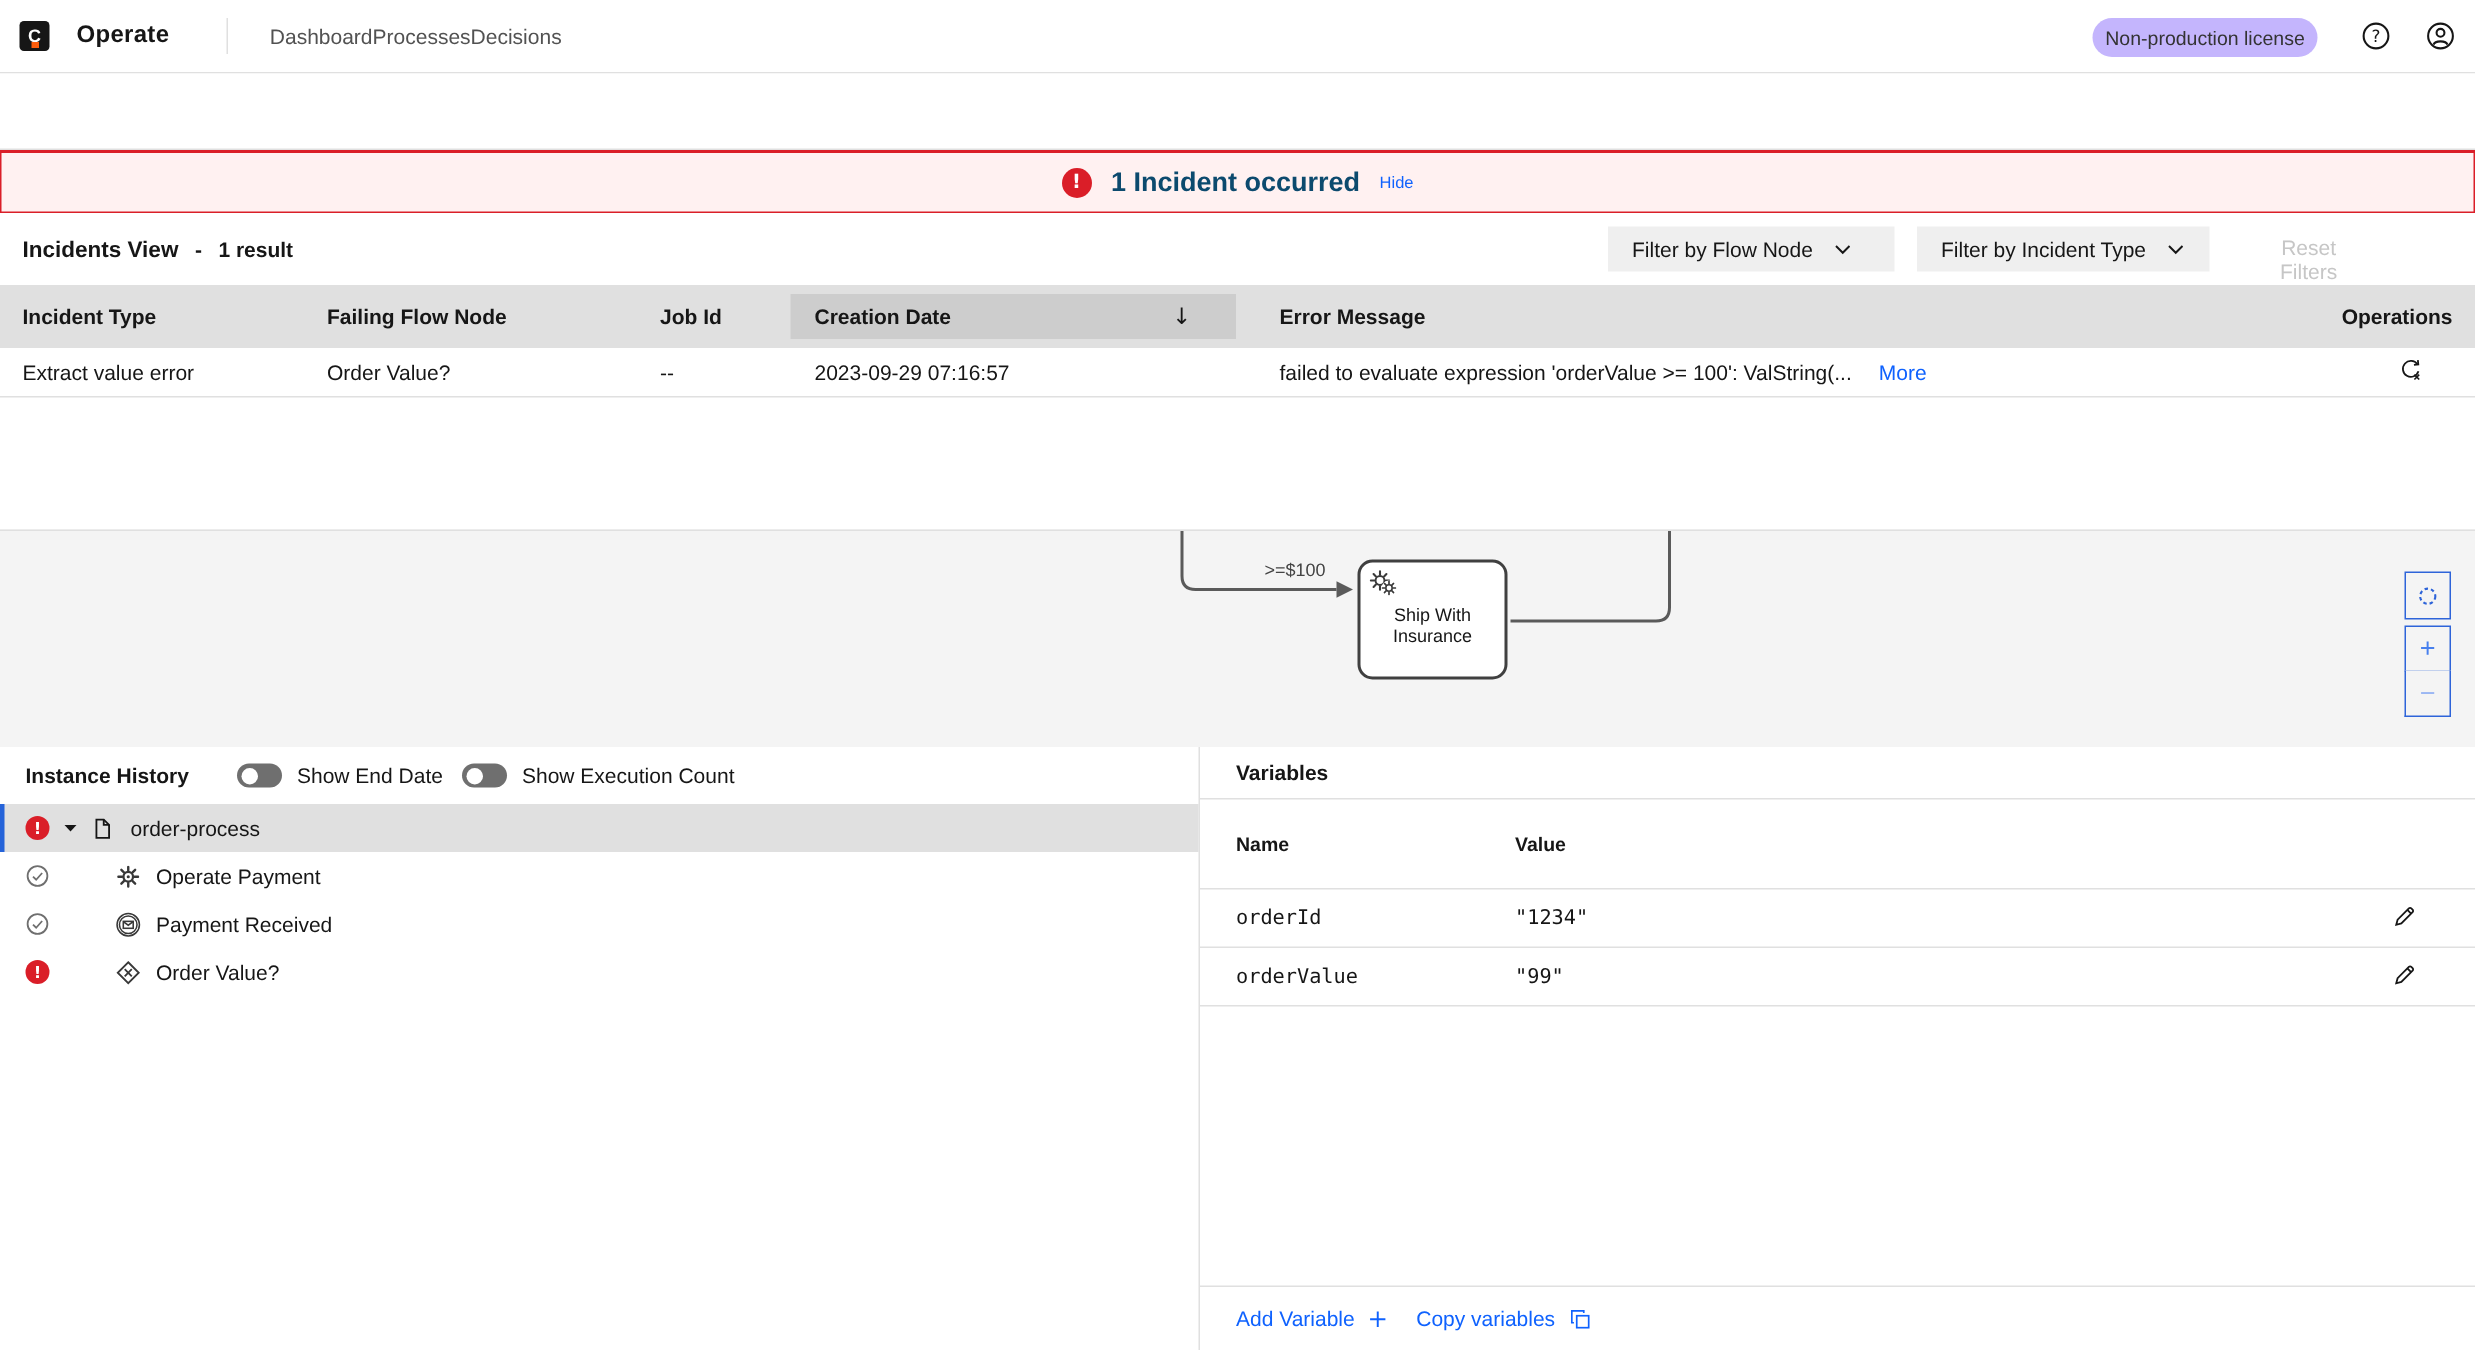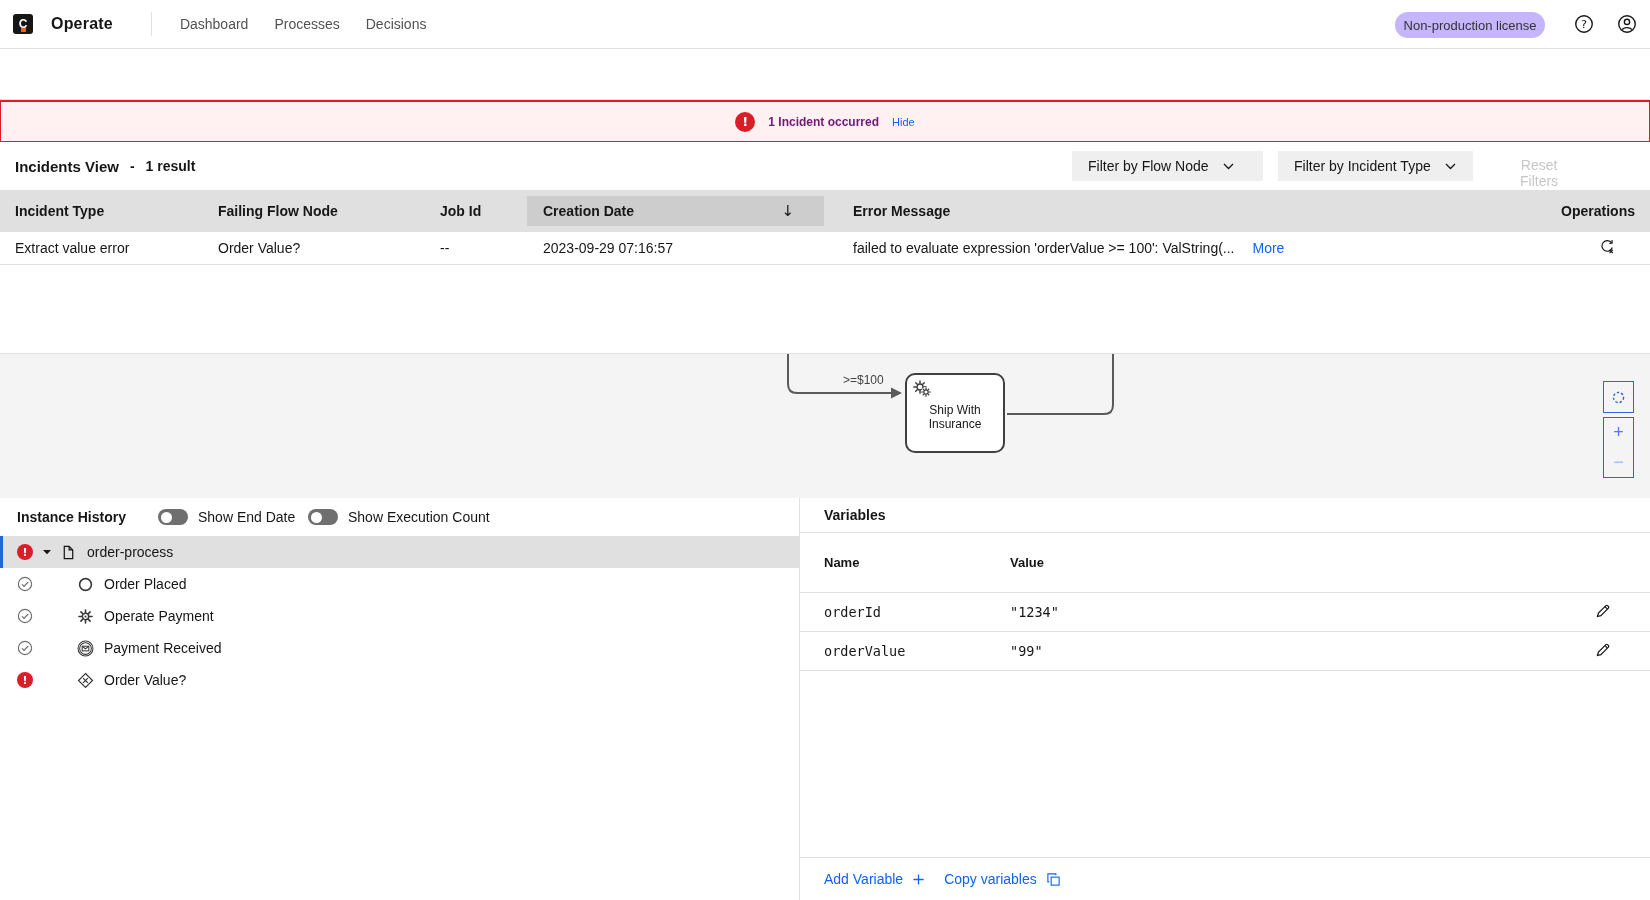--- a/index.html
+++ b/index.html
@@ -8,21 +8,21 @@
 
   
   .topnav { position:absolute; top:0; left:0; width:1650px; height:49px; background:#fff;
             border-bottom:1px solid #e0e0e0; display:flex; align-items:center; padding-left:13px; }
   .logo { position:relative; width:20px; height:20px; background:#161616; border-radius:3px;
           display:flex; align-items:center; justify-content:center; cursor:pointer; }
   .logo span { color:#fff; font-weight:bold; font-size:12px; line-height:1; }
   .logo i { position:absolute; bottom:2px; left:8px; width:5px; height:4px; background:#fc5d0d; }
   .appname { margin-left:18px; font-size:16px; font-weight:bold; letter-spacing:.2px; }
   .nav-divider { width:1px; height:24px; background:#e0e0e0; margin-left:38px; }
-  .navitems { display:flex; margin-left:28px; gap:26px; list-style:none; }
+  .navitems { display:flex; margin-left:28px; list-style:none; }
   .navitems li { font-size:14px; color:#525252; cursor:pointer; }
   .license-pill { position:absolute; left:1395px; top:12px; width:150px; height:26px; border-radius:13px;
                   background:#c4b5fd; color:#333; font-size:13px; display:flex; align-items:center; justify-content:center; }
   .tn-icon { position:absolute; top:14px; width:20px; height:20px; cursor:pointer; }
   .tn-help { left:1574px; } .tn-user { left:1617px; }
 
   
   .metabar { position:absolute; top:49px; left:0; width:1650px; height:51px; background:#fff; border-bottom:1px solid #e0e0e0; }
   .red-dot { display:inline-flex; align-items:center; justify-content:center; background:#da1e28; color:#fff;
              border-radius:50%; font-weight:bold; font-family:"DejaVu Sans",sans-serif; }
@@ -33,21 +33,21 @@
   .meta-field .lbl { font-size:12px; color:#525252; display:block; }
   .meta-field .val { font-size:14px; color:#161616; display:block; margin-top:5px; }
   .meta-field .val.link { color:#0f62fe; cursor:pointer; }
   .mf0{left:55px}.mf1{left:257px}.mf2{left:457px}.mf3{left:673px}.mf4{left:858px}.mf5{left:1115px}.mf6{left:1313px}
   .meta-actions { position:absolute; top:67px; left:1524px; display:flex; gap:20px; }
   .icon-btn { background:none; border:none; cursor:pointer; width:18px; height:18px; padding:0; }
 
   
   .banner { position:absolute; top:100px; left:0; width:1650px; height:42px; background:#fff1f1;
             border:1px solid #da1e28; border-top-width:2px; display:flex; align-items:center; justify-content:center; gap:13px; }
-  .banner .msg { font-size:12px; font-weight:bold; color:#701a75; }
+  .banner .msg { font-size:18px; font-weight:bold; color:#0c4a6e; }
   .banner .hide { font-size:11px; color:#0f62fe; cursor:pointer; }
 
   
   .inc-toolbar { position:absolute; top:142px; left:0; width:1404px; height:48px; background:#fff; display:flex; align-items:center; padding-left:15px; }
   .inc-title { font-size:15px; font-weight:bold; }
   .inc-sep { font-size:14px; font-weight:bold; margin:0 11px; }
   .inc-count { font-size:14px; font-weight:600; }
   .filter-box { position:absolute; top:9px; height:30px; background:#efefef; display:flex; align-items:center;
                 padding:0 12px 0 16px; font-size:14px; color:#161616; cursor:pointer; gap:14px; }
   .fb1 { left:1072px; width:191px; } .fb2 { left:1278px; width:195px; }
@@ -324,34 +324,20 @@
             <span class="t-label">order-process</span>
           </div>
           <div class="tree-row child">
             <span class="t-state">
               <svg viewBox="0 0 16 16" width="16" height="16" fill="none" stroke="#6f6f6f" stroke-width="1.2">
                 <circle cx="8" cy="8" r="6.6"></circle>
                 <path d="M5 8.4l2.1 2.1 4-4.5"></path>
               </svg>
             </span>
             <span class="t-bpmn">
-              <svg viewBox="0 0 16 16" width="15" height="15" fill="none" stroke="#393939" stroke-width="1.7">
-                <circle cx="8" cy="8" r="6.3"></circle>
-              </svg>
-            </span>
-            <span class="t-label">Order Placed</span>
-          </div>
-          <div class="tree-row child">
-            <span class="t-state">
-              <svg viewBox="0 0 16 16" width="16" height="16" fill="none" stroke="#6f6f6f" stroke-width="1.2">
-                <circle cx="8" cy="8" r="6.6"></circle>
-                <path d="M5 8.4l2.1 2.1 4-4.5"></path>
-              </svg>
-            </span>
-            <span class="t-bpmn">
               <svg viewBox="0 0 16 16" width="15" height="15">
                 <g stroke="#393939" stroke-width="1.7" stroke-linecap="round">
                   <path d="M12.4 8H15M11.1 11.1l1.8 1.8M8 12.4V15M4.9 11.1l-1.8 1.8M3.6 8H1M4.9 4.9L3.1 3.1M8 3.6V1M11.1 4.9l1.8-1.8"></path>
                 </g>
                 <circle cx="8" cy="8" r="3.4" fill="none" stroke="#393939" stroke-width="1.6"></circle>
                 <circle cx="8" cy="8" r="1.1" fill="#393939"></circle>
               </svg>
             </span>
             <span class="t-label">Operate Payment</span>
           </div>

